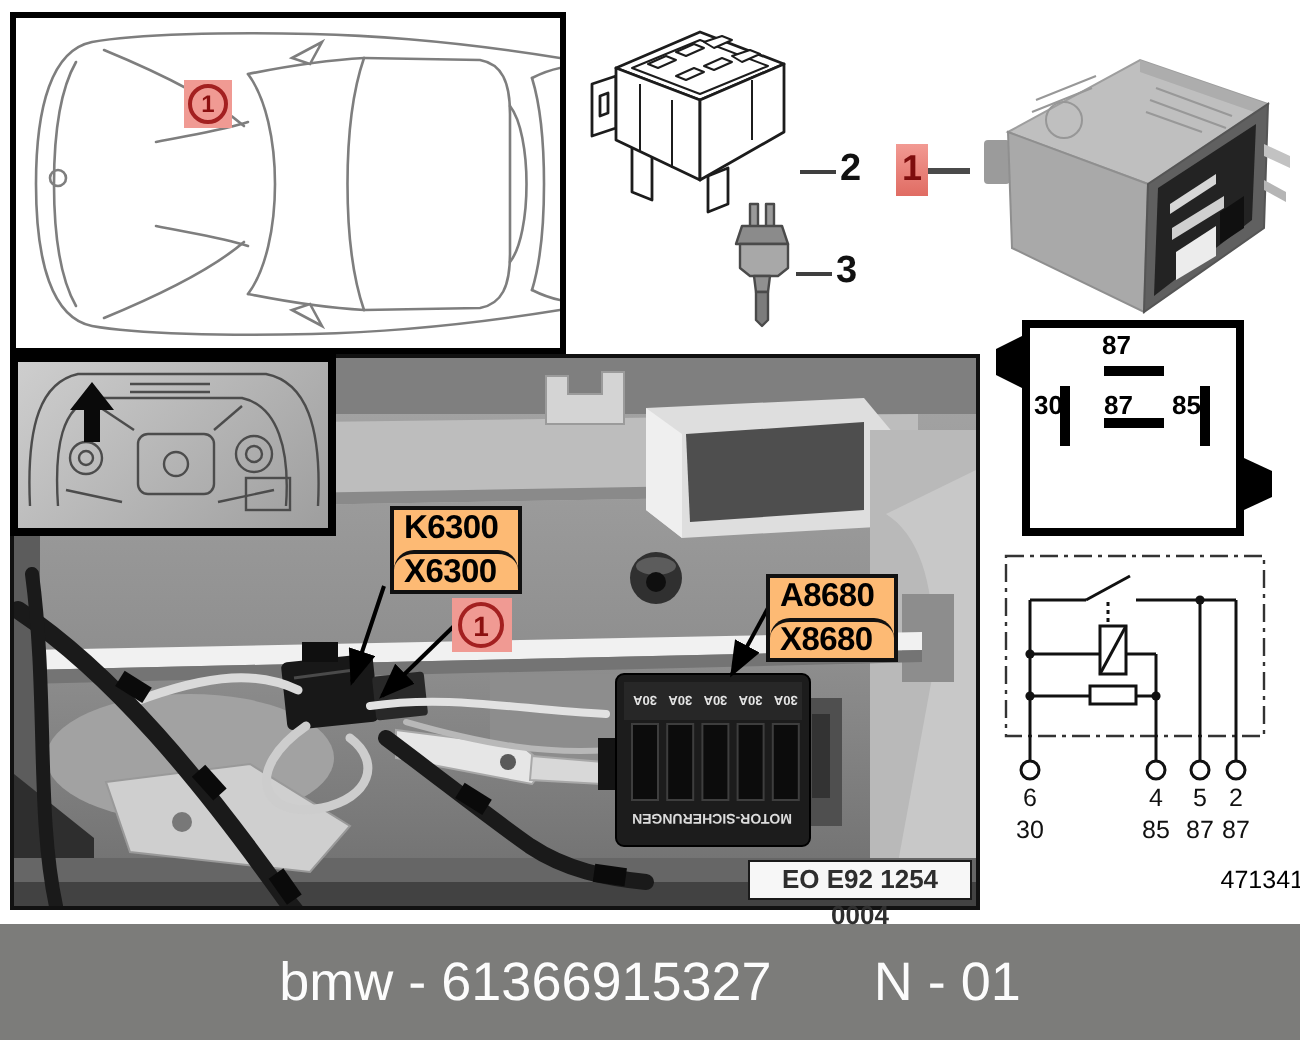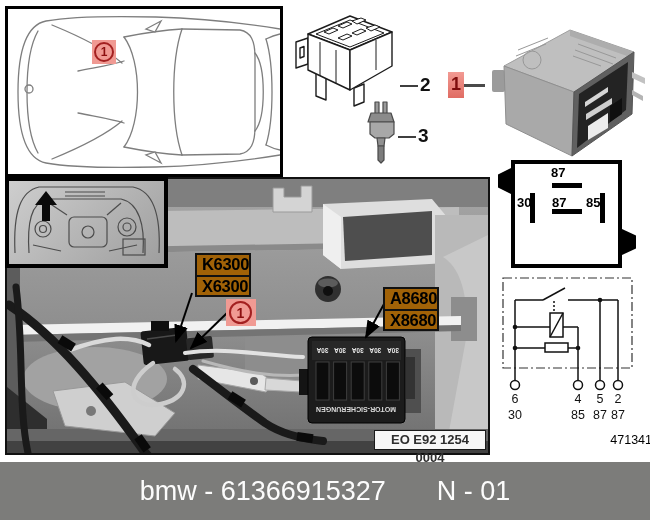--- a/index.html
+++ b/index.html
@@ -14,24 +14,24 @@
   .badge-circle { border:2px solid #a32020; border-radius:50%; color:#8c1010; font-weight:bold;
                   display:flex; align-items:center; justify-content:center; }
 
   
   #inset { left:5px; top:177px; width:163px; height:91px; border:4px solid #000;
            background:linear-gradient(135deg,#cecece,#9e9e9e); z-index:5; }
 
   
   #photo { left:5px; top:177px; width:485px; height:278px; border:2px solid #111;
            background:#8f8f8f; z-index:1; }
-  .plabel { background:#a16207; border:2px solid #111; width:56px; z-index:4; }
+  .plabel { background:#fdba74; border:2px solid #111; width:66px; z-index:4; }
   .plabel .row { height:20px; line-height:19px; font-size:16.5px; font-weight:bold; color:#000;
                  padding-left:5px; letter-spacing:-0.3px; }
-  .plabel .row + .row { border-top:2px solid #111; }
+  .plabel .row + .row { border-top:2px solid #111;border-radius:10px; }
   #photo-stamp { background:#f7f7f7; border:1.5px solid #1a1a1a; color:#2e2e2e; font-size:13px;
                  font-weight:bold; text-align:center; line-height:18px; z-index:4; }
 
   
   .callout-num { font-size:19px; font-weight:bold; color:#111; }
   .callout-line { background:#3f3f3f; height:2px; }
   #relay-callout-box { background:linear-gradient(#f29a93,#e06c63); color:#7e0d0d; font-weight:bold;
                        font-size:18px; text-align:center; line-height:25px; }
 
   

